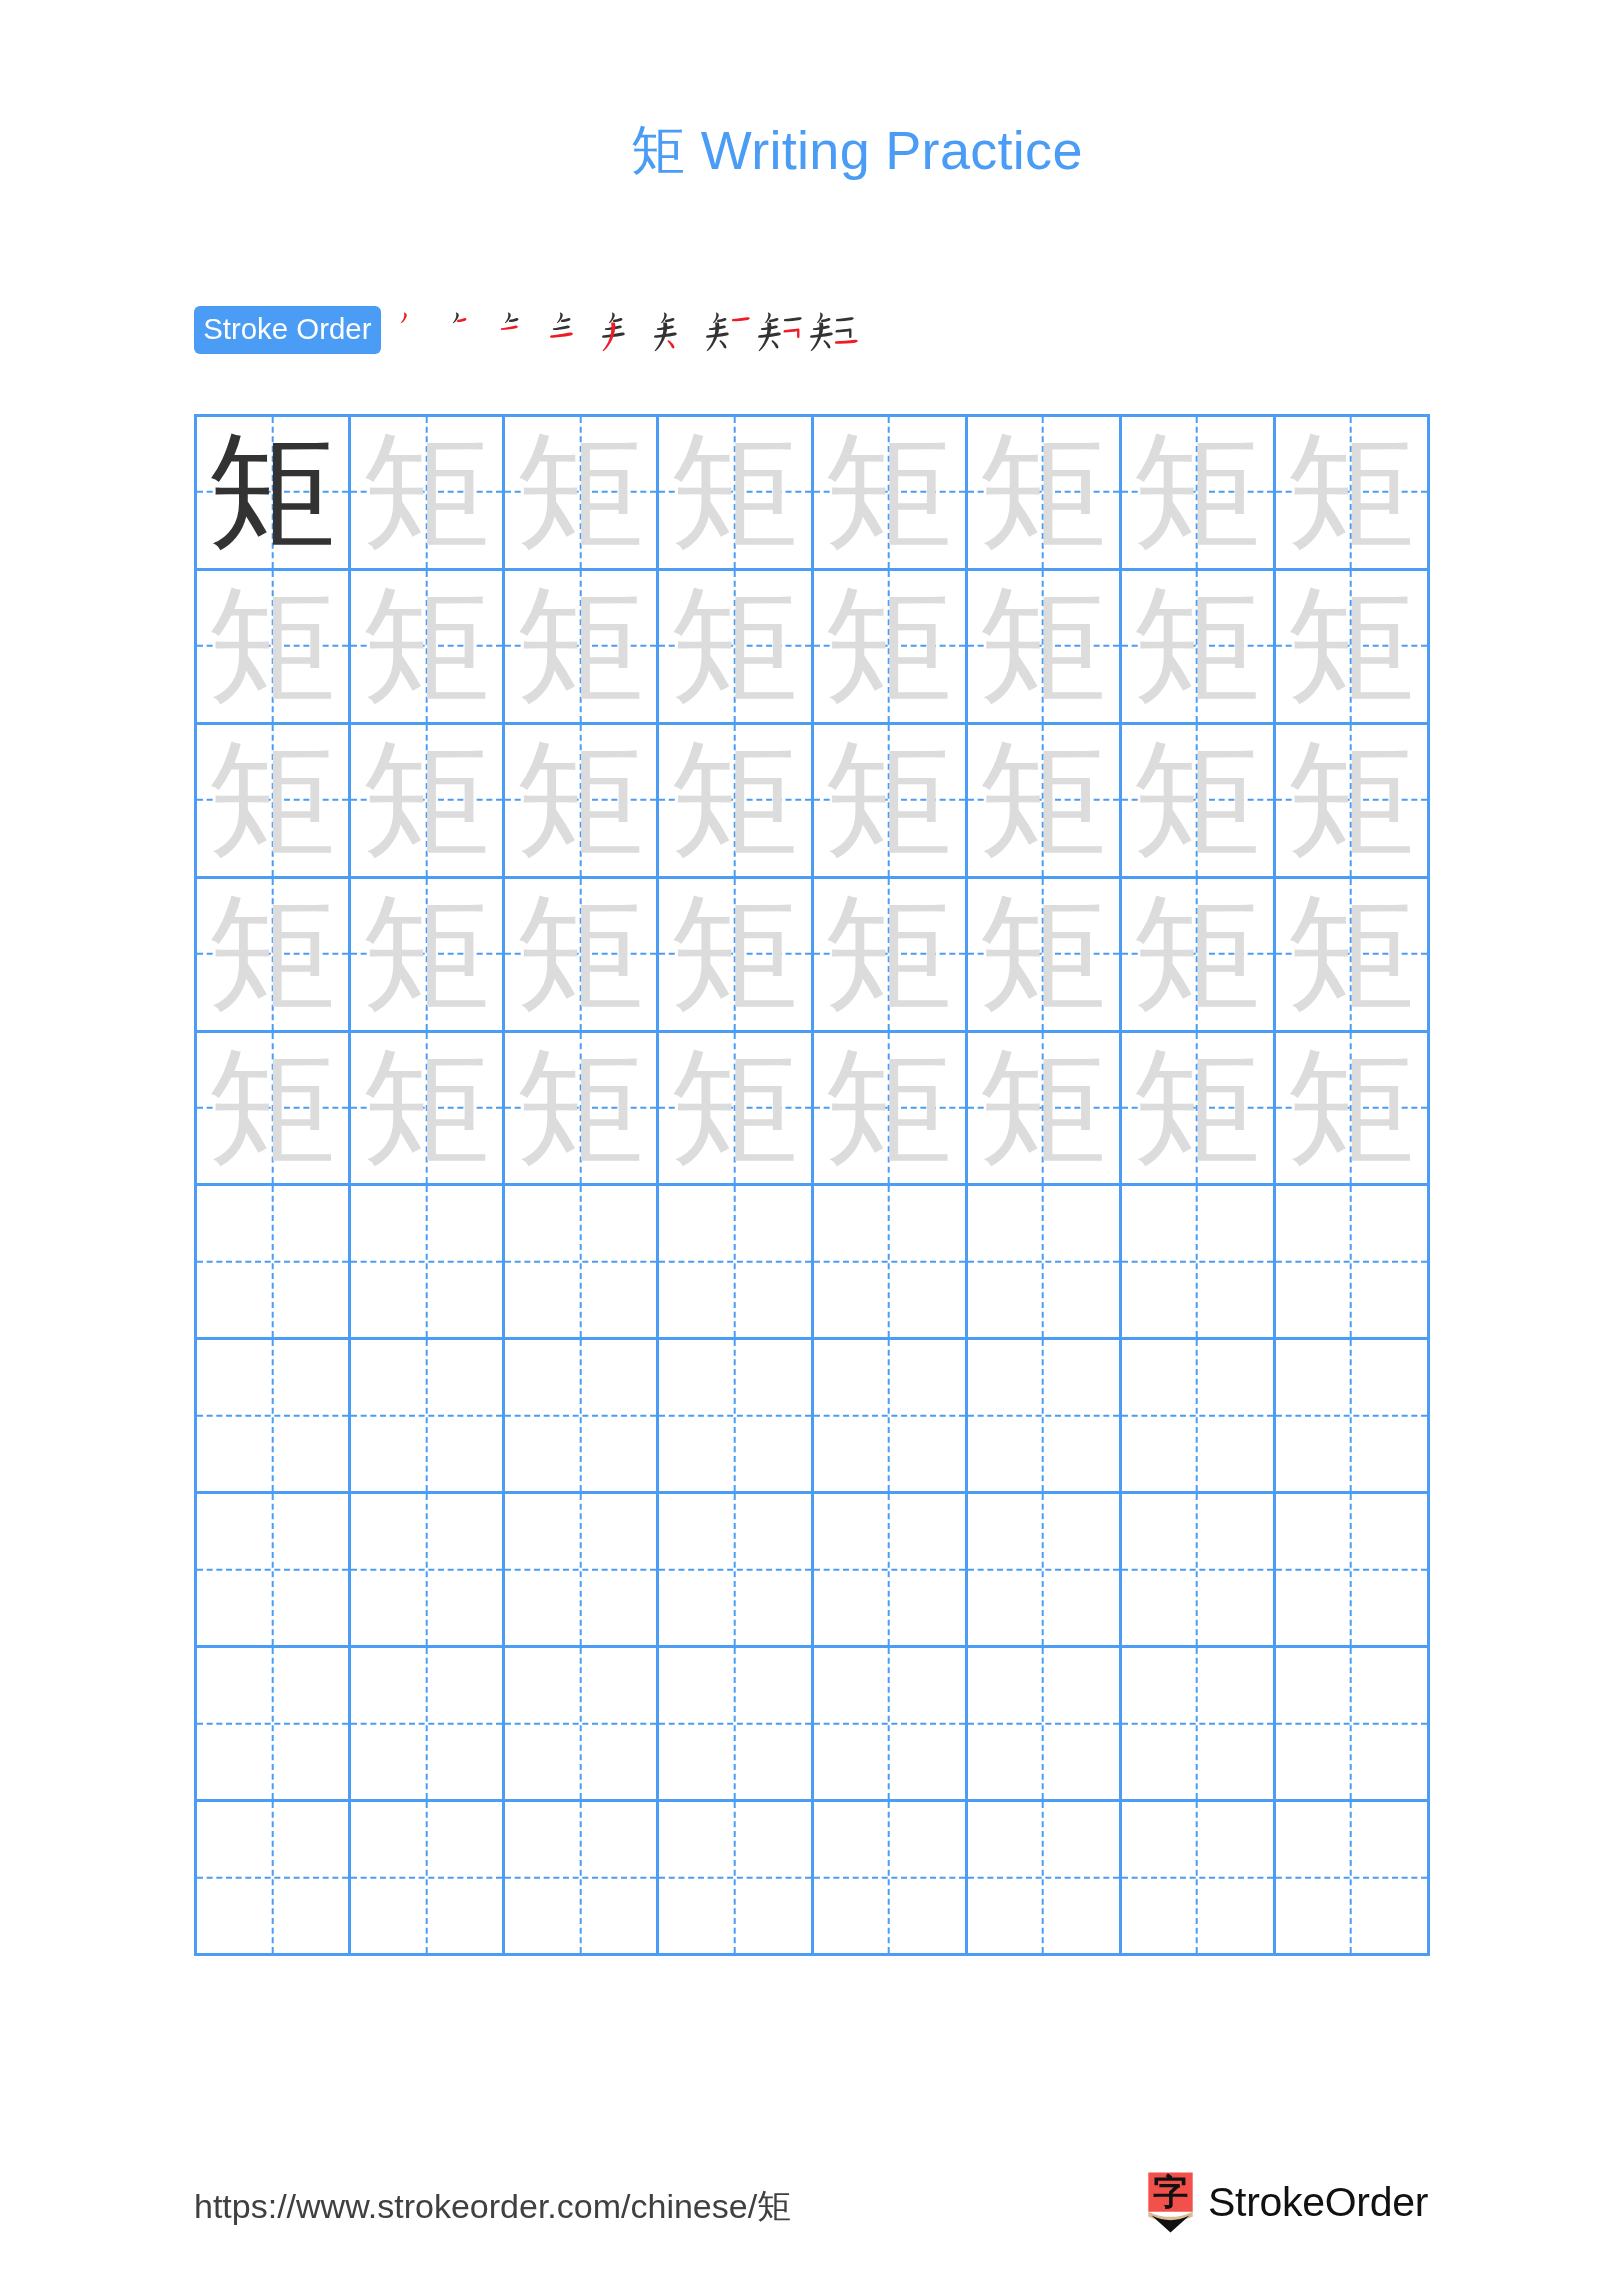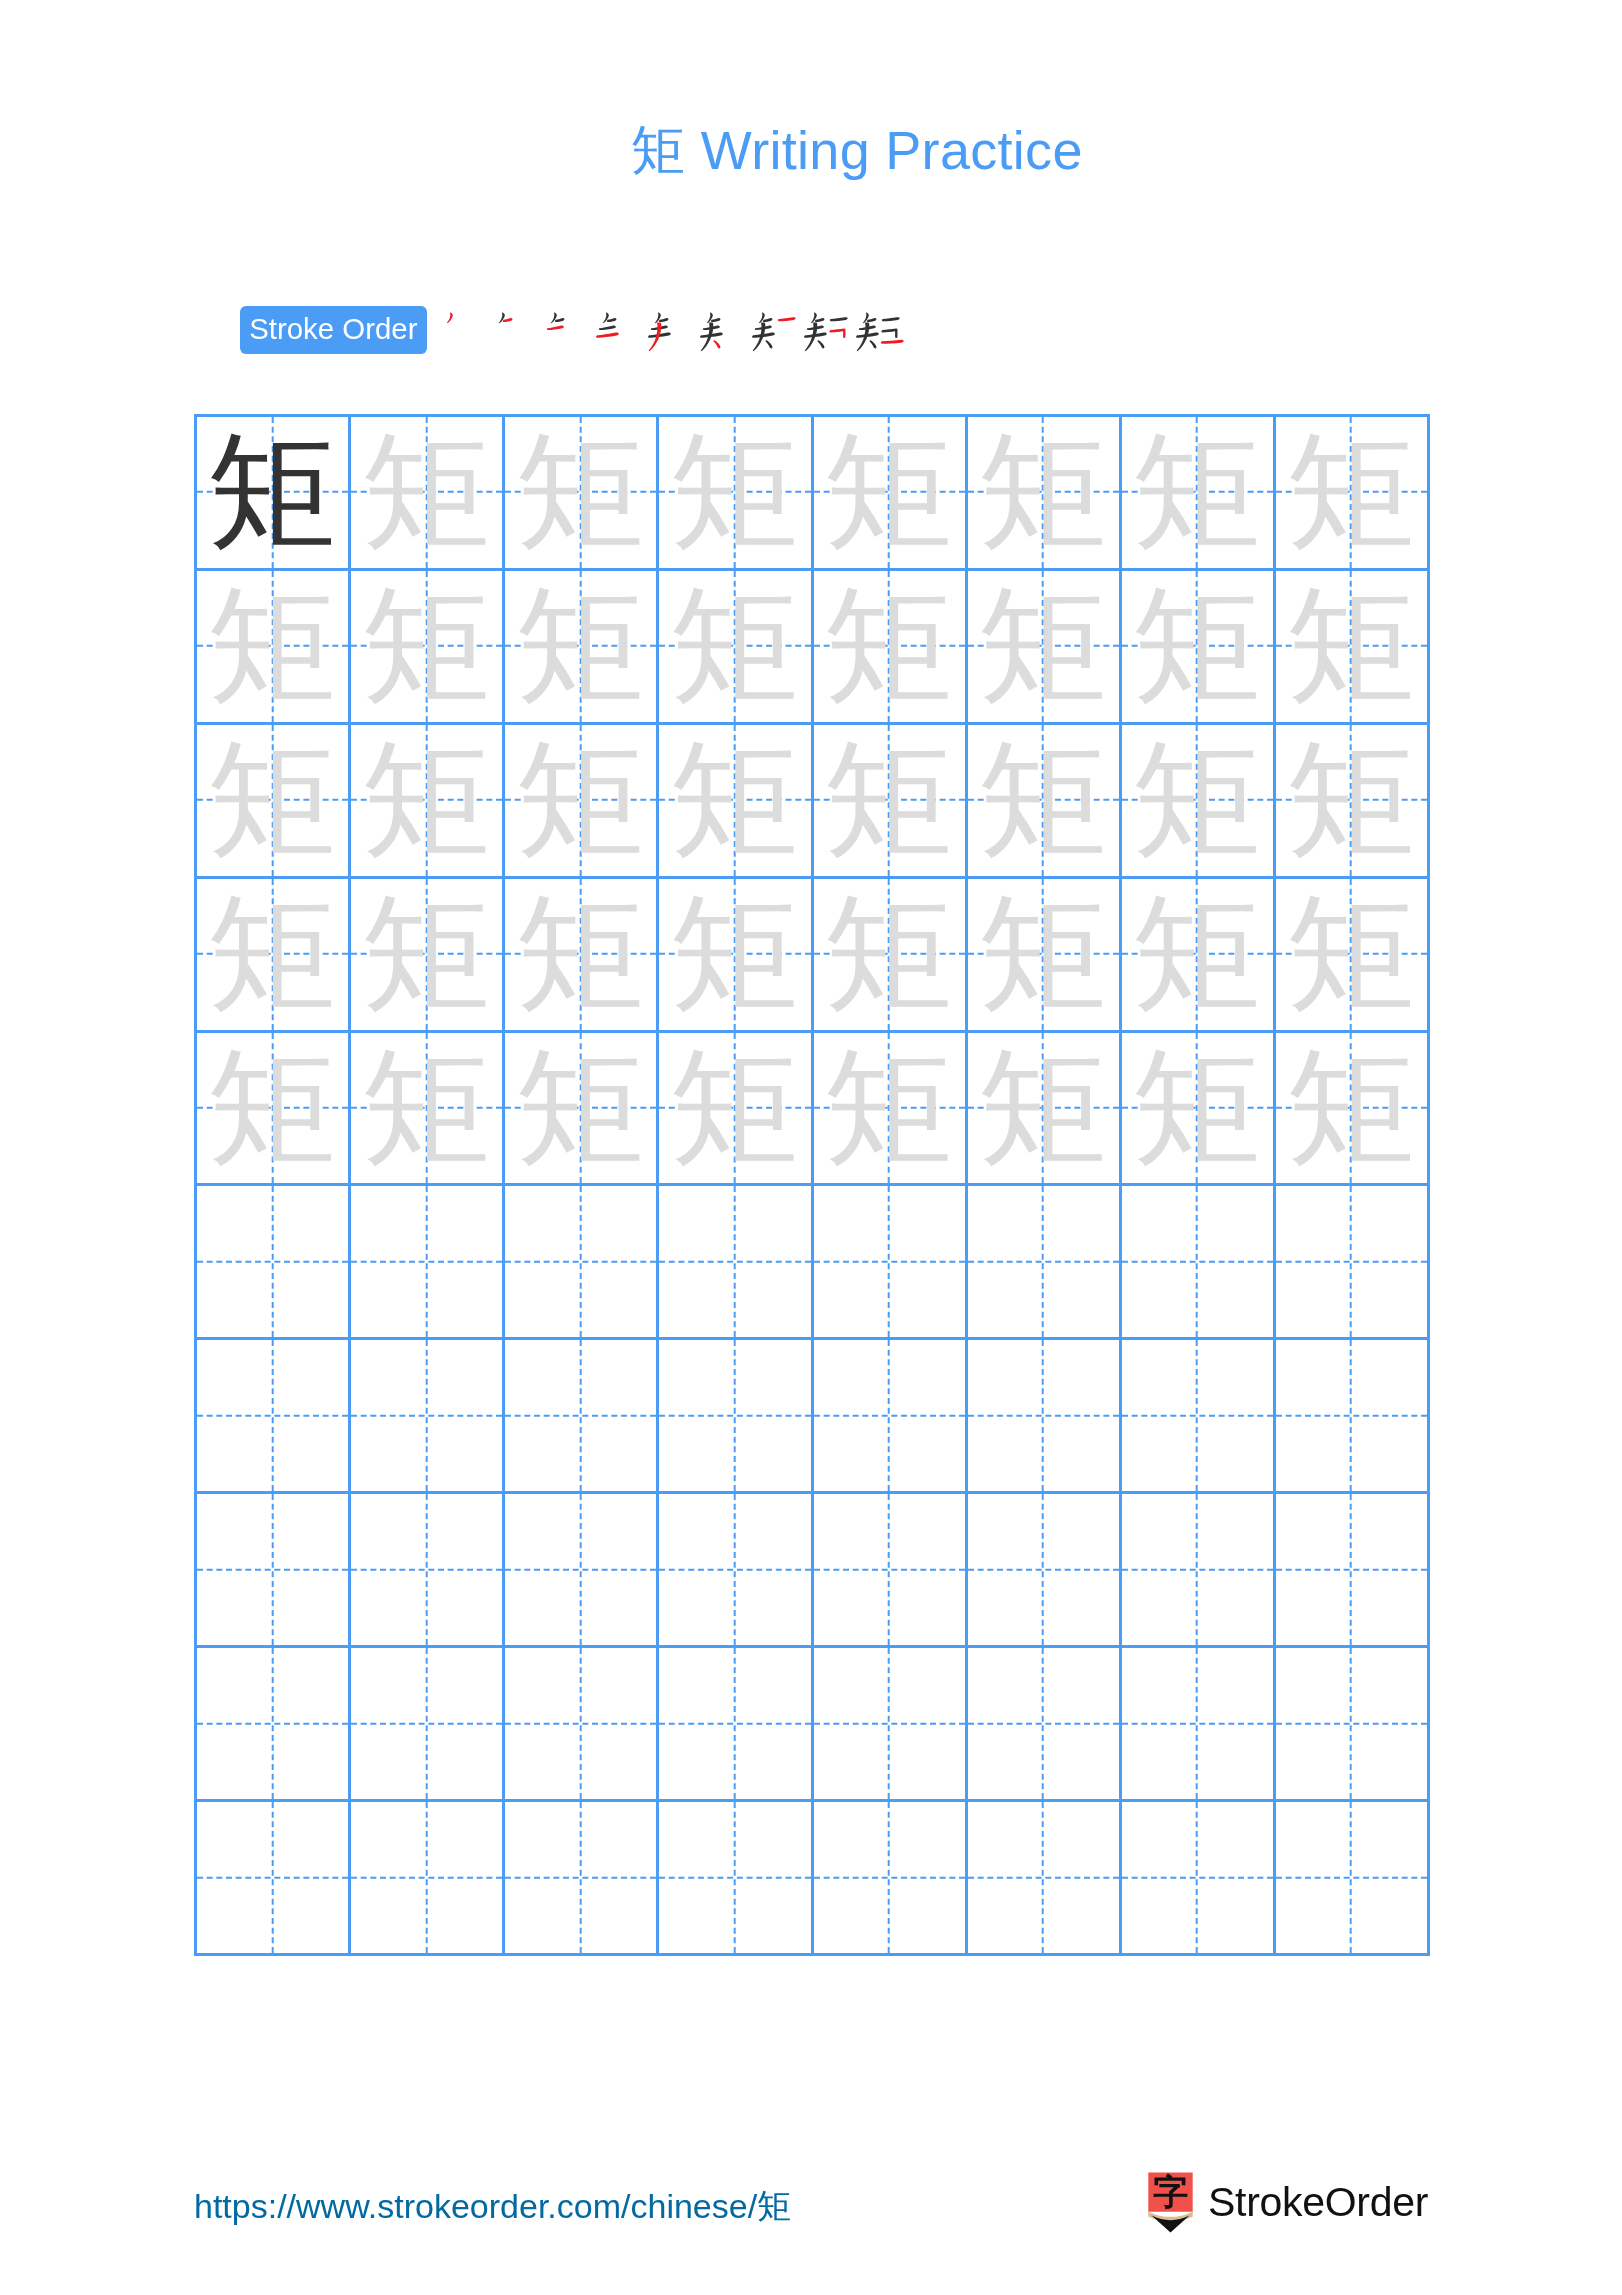--- a/index.html
+++ b/index.html
@@ -10,21 +10,21 @@
   
   #title{
     position:absolute;left:0;top:115px;width:100%;
     text-align:center;
     font-size:54px;font-weight:400;letter-spacing:0.3px;
     color:#4a9cf5;white-space:nowrap;padding-left:46px;
   }
   
   #strokeRow{
     position:absolute;left:194px;top:300px;
-    height:60px;display:flex;align-items:center;margin-left:46px;
+    height:60px;display:flex;align-items:center;
   }
   #soBadge{
     background:#4a9cf5;color:#fff;border-radius:5.9px;
     font-size:29.4px;line-height:1;padding:8.5px 9.2px 10.5px 9.2px;
     white-space:nowrap;
   }
   #strokeGlyphs{display:flex;align-items:flex-start;margin-left:9.2px;}
   .sg{width:52px;height:60px;display:block;}
   
   #grid{
@@ -60,21 +60,21 @@
   .glyph{
     position:absolute;inset:0;
     display:flex;align-items:center;justify-content:center;
     font-family:"DejaVu Sans","Liberation Sans",sans-serif;
     font-size:128px;line-height:1;
     z-index:2;
   }
   
   #url{
     position:absolute;left:194px;top:2184px;
-    font-size:34px;color:#0369a1;white-space:nowrap;
+    font-size:34px;color:#404040;white-space:nowrap;
   }
   #logo{
     position:absolute;right:194px;top:2171px;
     display:flex;align-items:center;
   }
   #pencil{width:47px;height:63px;display:block;}
   #logoText{
     font-size:41px;font-weight:normal;color:#111;
     margin-left:14.4px;letter-spacing:-0.3px;white-space:nowrap;
   }

